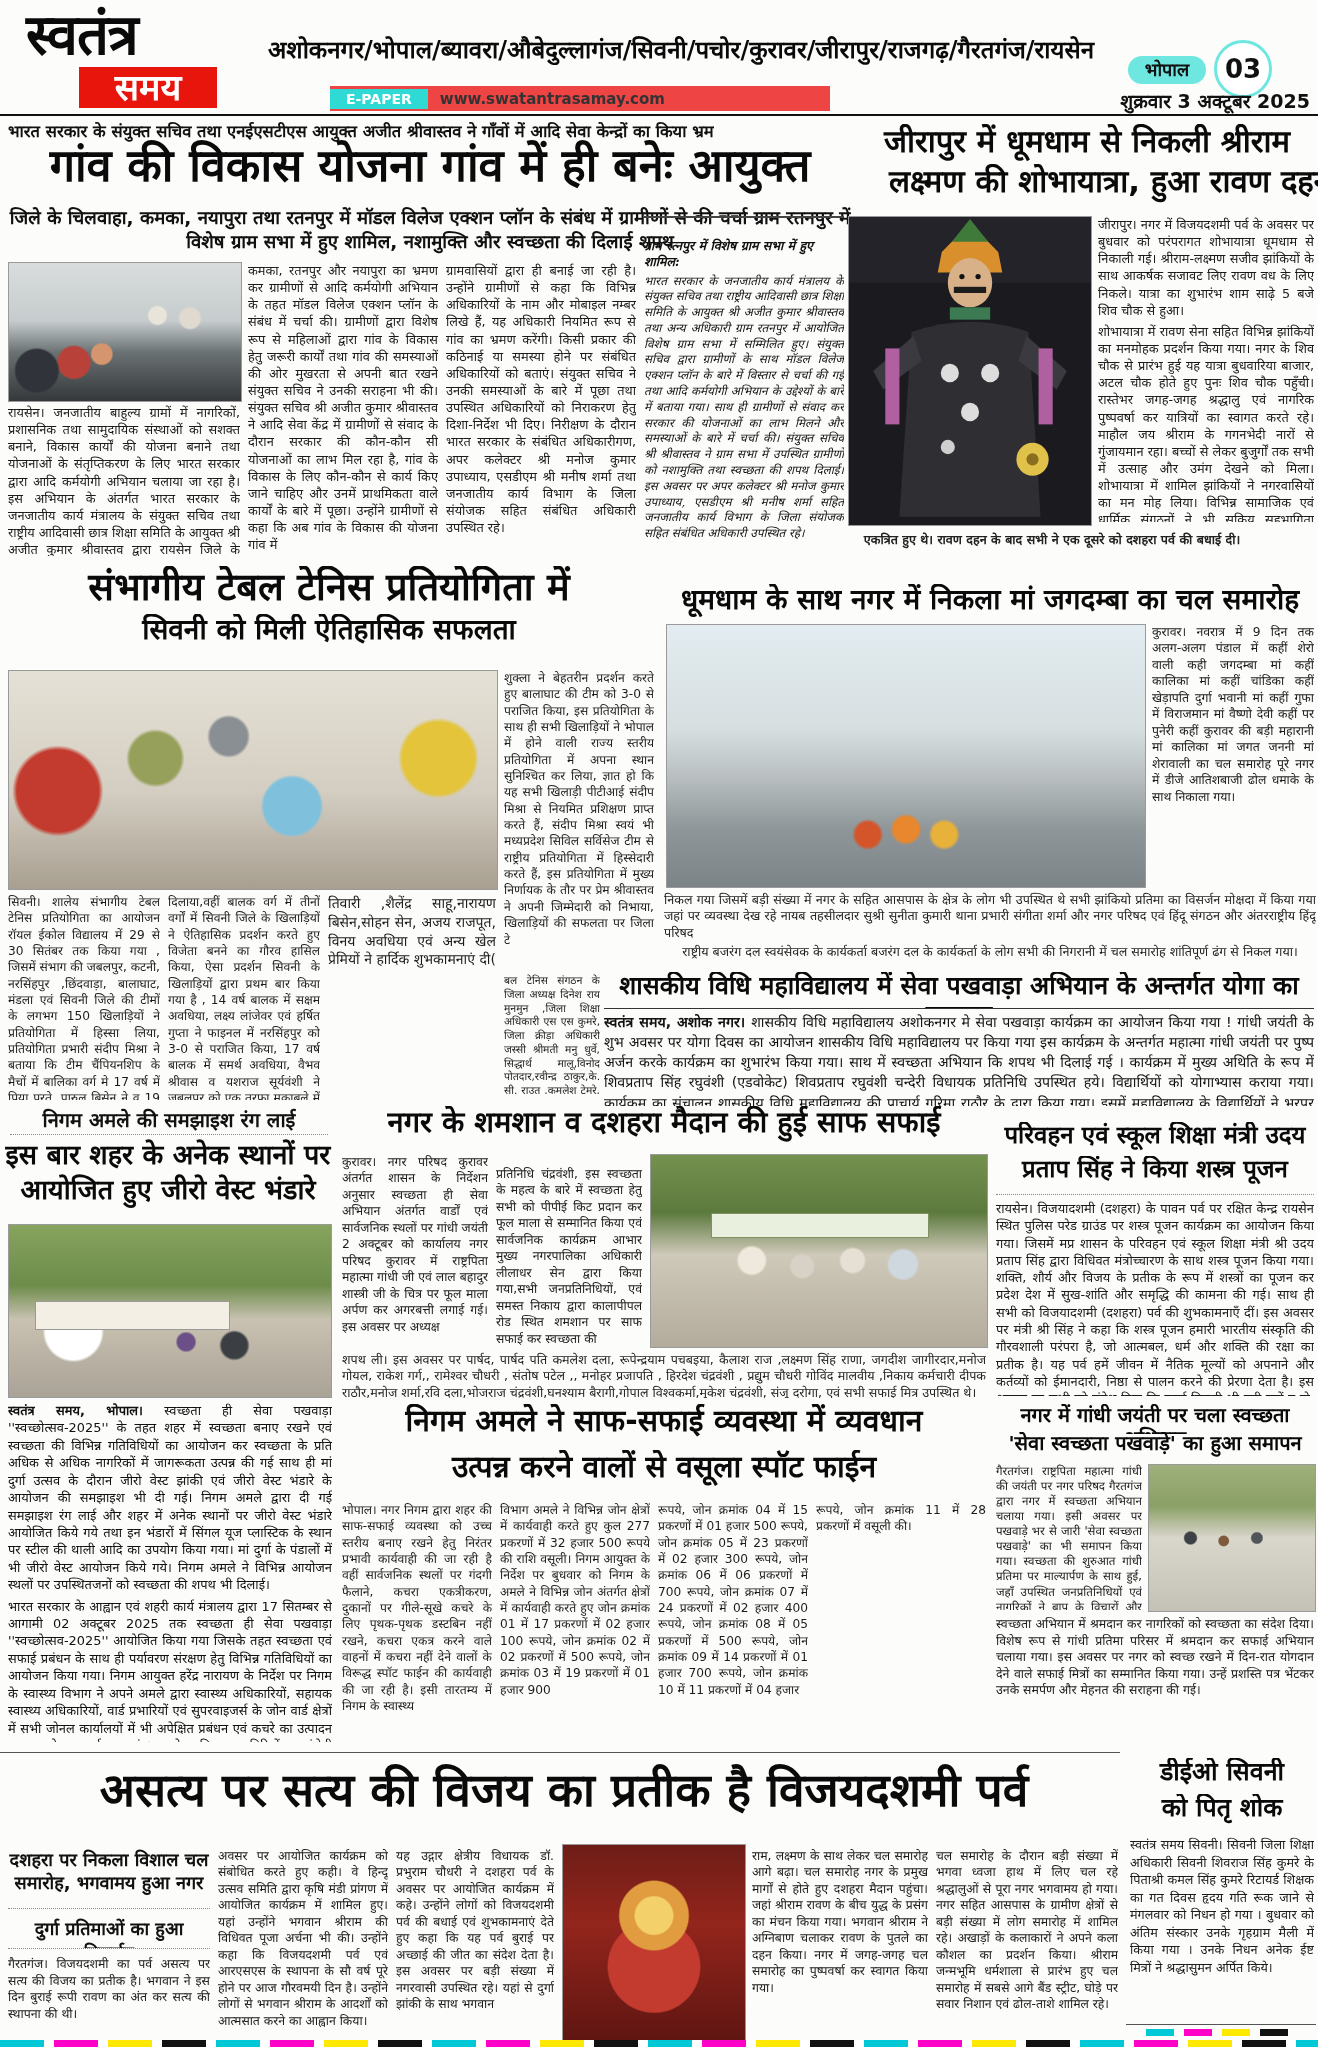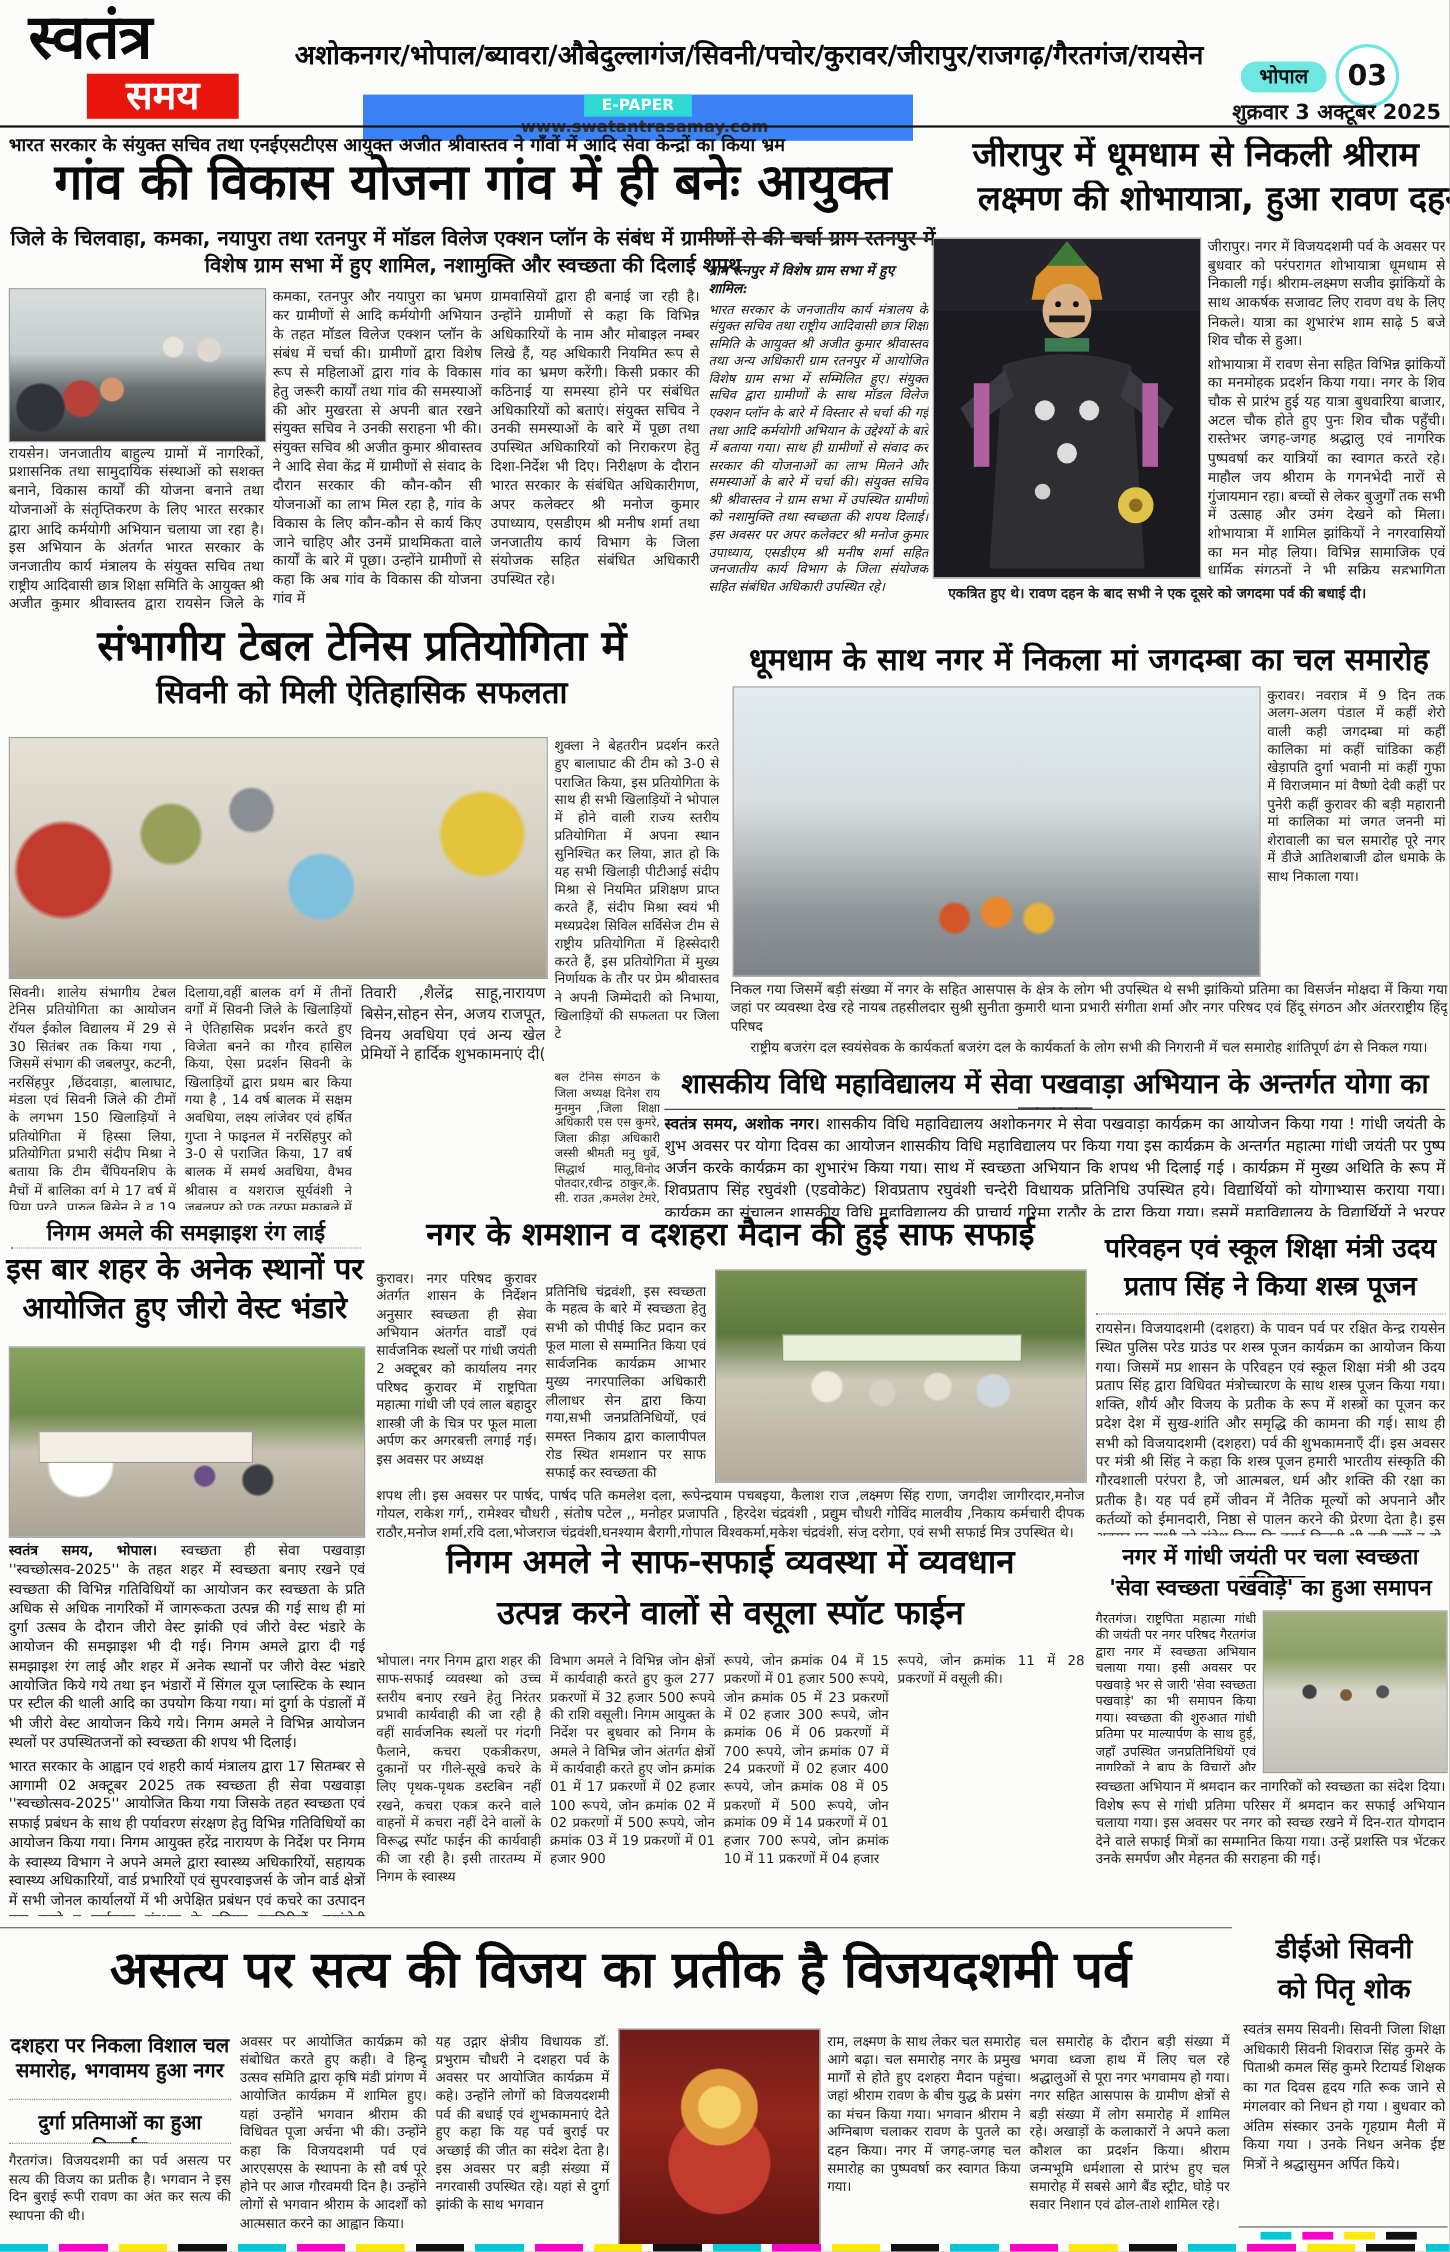--- a/index.html
+++ b/index.html
@@ -68,21 +68,21 @@
 <div class="paper">
 
   <div class="abs" style="left:0;top:0;width:1318px;height:115px;">
     <div class="abs" style="left:26px;top:6px;width:244px;">
       <div style="font-size:56px;font-weight:800;line-height:1.05;color:#0a0a0a;letter-spacing:-1px;">स्वतंत्र</div>
       <div style="background:#e8150d;color:#fff;font-size:36px;font-weight:800;width:138px;margin:2px auto 0;text-align:center;line-height:1.15;">समय</div>
     </div>
     <div class="abs b" style="left:268px;top:32px;width:856px;font-size:24px;white-space:nowrap;overflow:hidden;color:#0a0a0a;">अशोकनगर/भोपाल/ब्यावरा/औबेदुल्लागंज/सिवनी/पचोर/कुरावर/जीरापुर/राजगढ़/गैरतगंज/रायसेन</div>
     <div class="abs c" style="left:1128px;top:56px;width:78px;height:28px;background:#6ee7e1;border-radius:14px;font-size:18px;font-weight:700;line-height:28px;">भोपाल</div>
     <div class="abs c" style="left:1214px;top:40px;width:52px;height:52px;border:3px solid #6ee7e1;border-radius:50%;background:#fff;font-size:26px;font-weight:700;line-height:52px;">03</div>
-    <div class="abs" style="left:330px;top:86px;width:500px;height:42px;background:#3b82f6;display:flex;align-items:center;flex-direction:column;">
+    <div class="abs" style="left:330px;top:86px;width:500px;height:25px;background:#ef4444;display:flex;align-items:center;">
       <span style="background:#2fd9d4;color:#fff;font-weight:700;font-size:14px;padding:2px 16px;">E-PAPER</span>
       <span style="padding-left:12px;font-size:15px;font-weight:700;color:#333;">www.swatantrasamay.com</span>
     </div>
     <div class="abs b" style="left:1010px;top:88px;width:300px;text-align:right;font-size:19px;">शुक्रवार 3 अक्टूबर 2025</div>
     <div class="abs rule" style="left:0;top:114px;width:1318px;"></div>
   </div>
 
   <div>
     <div class="abs b" style="left:8px;top:119px;width:706px;font-size:16.5px;white-space:nowrap;overflow:hidden;">भारत सरकार के संयुक्त सचिव तथा एनईएसटीएस आयुक्त अजीत श्रीवास्तव ने गाँवों में आदि सेवा केन्द्रों का किया भ्रमण</div>
     <div class="abs hl c" style="left:0;top:140px;width:860px;height:62px;font-size:45px;">गांव की विकास योजना गांव में ही बनेः आयुक्त</div>
@@ -121,21 +121,21 @@
         <rect x="188" y="128" width="14" height="74" fill="#b05fa0"></rect>
         <rect x="36" y="128" width="14" height="74" fill="#b05fa0"></rect>
         <circle cx="182" cy="236" r="16" fill="#e0c24a"></circle>
           <circle cx="182" cy="236" r="6" fill="#8a6d1f"></circle>
       </svg>
     </div>
     <div class="abs" style="left:1098px;top:216px;width:216px;height:306px;overflow:hidden;">
       <p class="bt" style="margin:0 0 4px 0;">जीरापुर। नगर में विजयदशमी पर्व के अवसर पर बुधवार को परंपरागत शोभायात्रा धूमधाम से निकाली गई। श्रीराम-लक्ष्मण सजीव झांकियों के साथ आकर्षक सजावट लिए रावण वध के लिए निकले। यात्रा का शुभारंभ शाम साढ़े 5 बजे शिव चौक से हुआ।</p>
       <p class="bt" style="margin:0;">शोभायात्रा में रावण सेना सहित विभिन्न झांकियों का मनमोहक प्रदर्शन किया गया। नगर के शिव चौक से प्रारंभ हुई यह यात्रा बुधवारिया बाजार, अटल चौक होते हुए पुनः शिव चौक पहुँची। रास्तेभर जगह-जगह श्रद्धालु एवं नागरिक पुष्पवर्षा कर यात्रियों का स्वागत करते रहे। माहौल जय श्रीराम के गगनभेदी नारों से गुंजायमान रहा। बच्चों से लेकर बुजुर्गों तक सभी में उत्साह और उमंग देखने को मिला। शोभायात्रा में शामिल झांकियों ने नगरवासियों का मन मोह लिया। विभिन्न सामाजिक एवं धार्मिक संगठनों ने भी सक्रिय सहभागिता निभाई। रावण का पुतला दहन 7 बजे किया गया। बड़ी संख्या में लोग दशहरा मैदान में</p>
     </div>
-    <div class="abs cap c" style="left:790px;top:532px;width:524px;height:20px;font-weight:600;">एकत्रित हुए थे। रावण दहन के बाद सभी ने एक दूसरे को जगदमा पर्व की बधाई दी।</div>
+    <div class="abs cap c" style="left:790px;top:532px;width:524px;height:20px;font-weight:600;">एकत्रित हुए थे। रावण दहन के बाद सभी ने एक दूसरे को दशहरा पर्व की बधाई दी।</div>
   </div>
 
   <div>
     <div class="abs hl c" style="left:0;top:566px;width:658px;height:50px;font-size:38px;">संभागीय टेबल टेनिस प्रतियोगिता में</div>
     <div class="abs hl c" style="left:0;top:614px;width:658px;height:50px;font-size:28px;">सिवनी को मिली ऐतिहासिक सफलता</div>
     <div class="ph ph-group" style="left:8px;top:670px;width:488px;height:218px;"></div>
     <div class="abs bt" style="left:504px;top:670px;width:150px;height:300px;font-size:12.2px;">शुक्ला ने बेहतरीन प्रदर्शन करते हुए बालाघाट की टीम को 3-0 से पराजित किया, इस प्रतियोगिता के साथ ही सभी खिलाड़ियों ने भोपाल में होने वाली राज्य स्तरीय प्रतियोगिता में अपना स्थान सुनिश्चित कर लिया, ज्ञात हो कि यह सभी खिलाड़ी पीटीआई संदीप मिश्रा से नियमित प्रशिक्षण प्राप्त करते हैं, संदीप मिश्रा स्वयं भी मध्यप्रदेश सिविल सर्विसेज टीम से राष्ट्रीय प्रतियोगिता में हिस्सेदारी करते हैं, इस प्रतियोगिता में मुख्य निर्णायक के तौर पर प्रेम श्रीवास्तव ने अपनी जिम्मेदारी को निभाया, खिलाड़ियों की सफलता पर जिला टे</div>
     <div class="abs bt" style="left:504px;top:974px;width:96px;height:120px;font-size:10.6px;line-height:1.3;">बल टेनिस संगठन के जिला अध्यक्ष दिनेश राय मुनमुन ,जिला शिक्षा अधिकारी एस एस कुमरे, जिला क्रीड़ा अधिकारी जस्सी श्रीमती मनु धुर्वे, सिद्धार्थ मालू,विनोद पोतदार,रवीन्द्र ठाकुर,के. सी. राउत ,कमलेश टेमरे, अशुतोष शुक्ला,आशीष दीक्षित, सुनील मिश्रा, राजा गौतम, विपिन आसर, अनुराग</div>
     <div class="abs bt" style="left:8px;top:894px;width:152px;height:206px;font-size:12.2px;">सिवनी। शालेय संभागीय टेबल टेनिस प्रतियोगिता का आयोजन रॉयल ईकोल विद्यालय में 29 से 30 सितंबर तक किया गया , जिसमें संभाग की जबलपुर, कटनी, नरसिंहपुर ,छिंदवाड़ा, बालाघाट, मंडला एवं सिवनी जिले की टीमों के लगभग 150 खिलाड़ियों ने प्रतियोगिता में हिस्सा लिया, प्रतियोगिता प्रभारी संदीप मिश्रा ने बताया कि टीम चैंपियनशिप के मैचों में बालिका वर्ग मे 17 वर्ष में प्रिया परते, पारुल बिसेन ने व 19 वर्ष बालिका में काजल भलावी व स्नेहा भद्रवंशी ने अपने प्रदर्शन से सिवनी जिले को उपविजेता का स्थान</div>
     <div class="abs bt" style="left:168px;top:894px;width:152px;height:206px;font-size:12.2px;">दिलाया,वहीं बालक वर्ग में तीनों वर्गों में सिवनी जिले के खिलाड़ियों ने ऐतिहासिक प्रदर्शन करते हुए विजेता बनने का गौरव हासिल किया, ऐसा प्रदर्शन सिवनी के खिलाड़ियों द्वारा प्रथम बार किया गया है , 14 वर्ष बालक में सक्षम अवधिया, लक्ष्य लांजेवर एवं हर्षित गुप्ता ने फाइनल में नरसिंहपुर को 3-0 से पराजित किया, 17 वर्ष बालक में समर्थ अवधिया, वैभव श्रीवास व यशराज सूर्यवंशी ने जबलपुर को एक तरफा मुकाबले में पराजित कर विजेता का खिताब हासिल किया, वहीं 19 वर्ष बालक में आदर्श सूर्यवंशी, संकेत गजभिए व अनुज</div>

